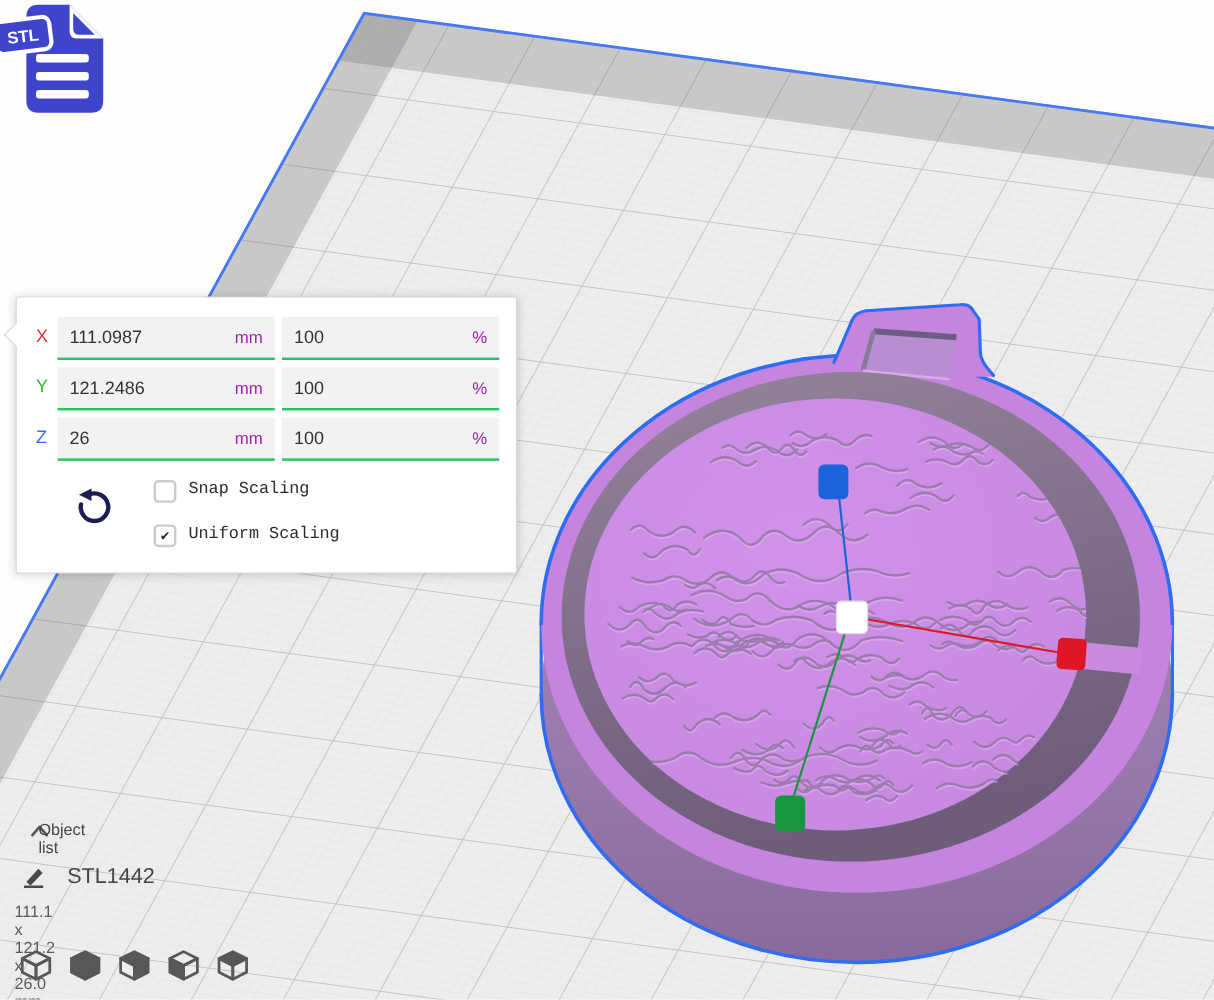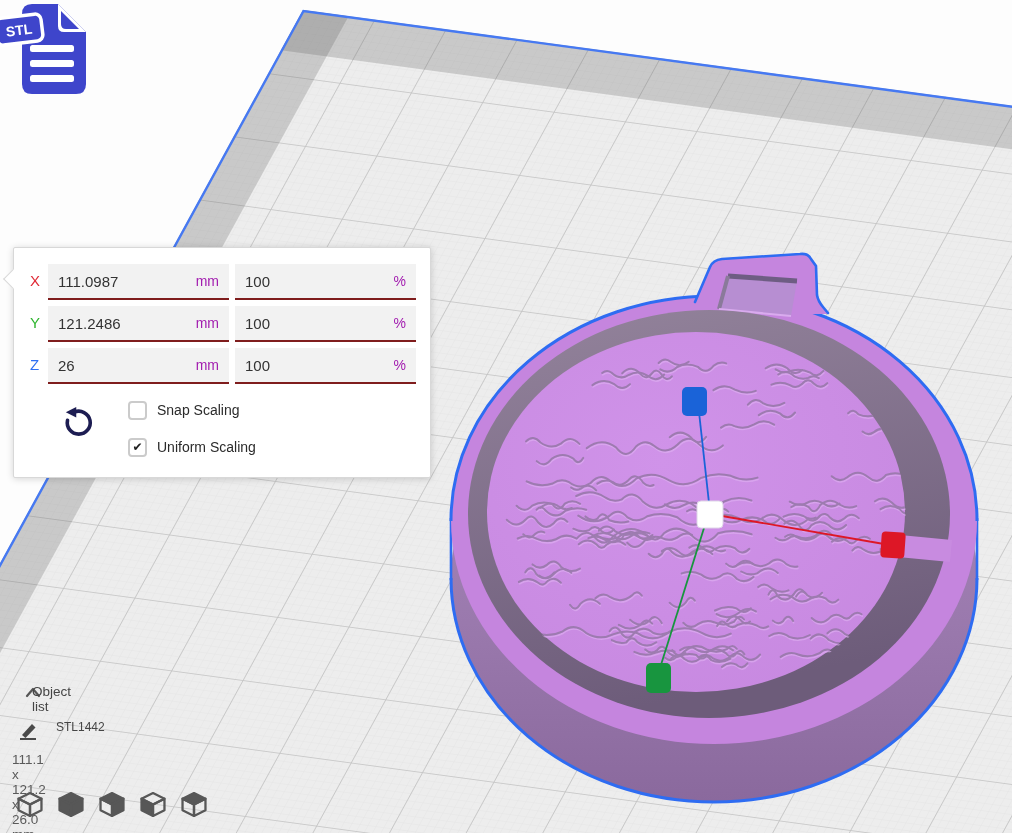--- a/index.html
+++ b/index.html
@@ -16,41 +16,41 @@
     background:#ffffff; border:1px solid #d8d8d8; border-radius:2px;
     box-shadow:0 1px 7px rgba(0,0,0,.16); }
   #scale-panel .notch { position:absolute; left:-8px; top:24px; width:14px; height:14px;
     background:#fff; border-left:1px solid #d8d8d8; border-bottom:1px solid #d8d8d8;
     transform:rotate(45deg); }
   .srow { position:absolute; left:0; width:100%; height:36px; }
   .srow.r0 { top:16px; } .srow.r1 { top:58px; } .srow.r2 { top:100px; }
   .axis { position:absolute; left:16px; top:8px; font-size:15px; font-weight:500; }
   .axis.ax-x { color:#e02a36; } .axis.ax-y { color:#2fb52f; } .axis.ax-z { color:#2e6ff3; }
   .field { position:absolute; top:0; height:36px; background:#f2f2f2;
-    border-bottom:2px solid #7f1d1d; display:flex; align-items:center; padding:0 10px; }
+    border-bottom:2px solid #22c55e; display:flex; align-items:center; padding:0 10px; }
   .field.f1 { left:34px; width:181px; }
   .field.f2 { left:221px; width:181px; }
   .field input { flex:1; min-width:0; border:none; background:transparent; outline:none;
     font-family:inherit; font-size:15px; color:#333333; }
   .unit { color:#a21caf; font-size:14px; margin-left:6px; }
-  .chk-row { position:absolute; left:114px; height:20px; display:flex; align-items:center; }
+  .chk-row { position:absolute; left:114px; height:20px; display:flex; align-items:flex-start;font-family:Liberation Mono, monospace; }
   .chk-row.c0 { top:152px; } .chk-row.c1 { top:189px; }
   .chk { width:19px; height:19px; border:2px solid #cbcbcb; border-radius:4px; background:#fff;
     display:flex; align-items:center; justify-content:center; font-size:12px; color:#1e1e1e;
     cursor:pointer; }
   .chk-label { margin-left:10px; font-size:14px; color:#2b2b2b; }
   #reset-btn { position:absolute; left:46px; top:157px; width:38px; height:38px; border:none;
     background:transparent; cursor:pointer; padding:0; }
 
   
   #object-block { position:absolute; left:0; top:0; }
   #object-header { position:absolute; left:32px; top:684px; font-size:13.5px; color:#454545; cursor:pointer; }
   #collapse-caret { position:absolute; left:25px; top:687px; }
   #item-edit-icon { position:absolute; left:18px; top:721px; }
-  #item-name { position:absolute; left:56px; top:720px; font-size:12px; color:#454545; cursor:pointer; }
+  #item-name { position:absolute; left:56px; top:720px; font-size:18px; color:#454545; cursor:pointer; }
   #model-dims { position:absolute; left:12px; top:752px; font-size:13.5px; color:#5a5a5a; }
 
   
   #view-toolbar { position:absolute; left:15px; top:789px; display:flex; gap:11px; }
   .view-btn { width:30px; height:31px; border:none; background:transparent; padding:0; cursor:pointer; }
 </style>
 </head>
 <body>
 
 <div id="stage">

